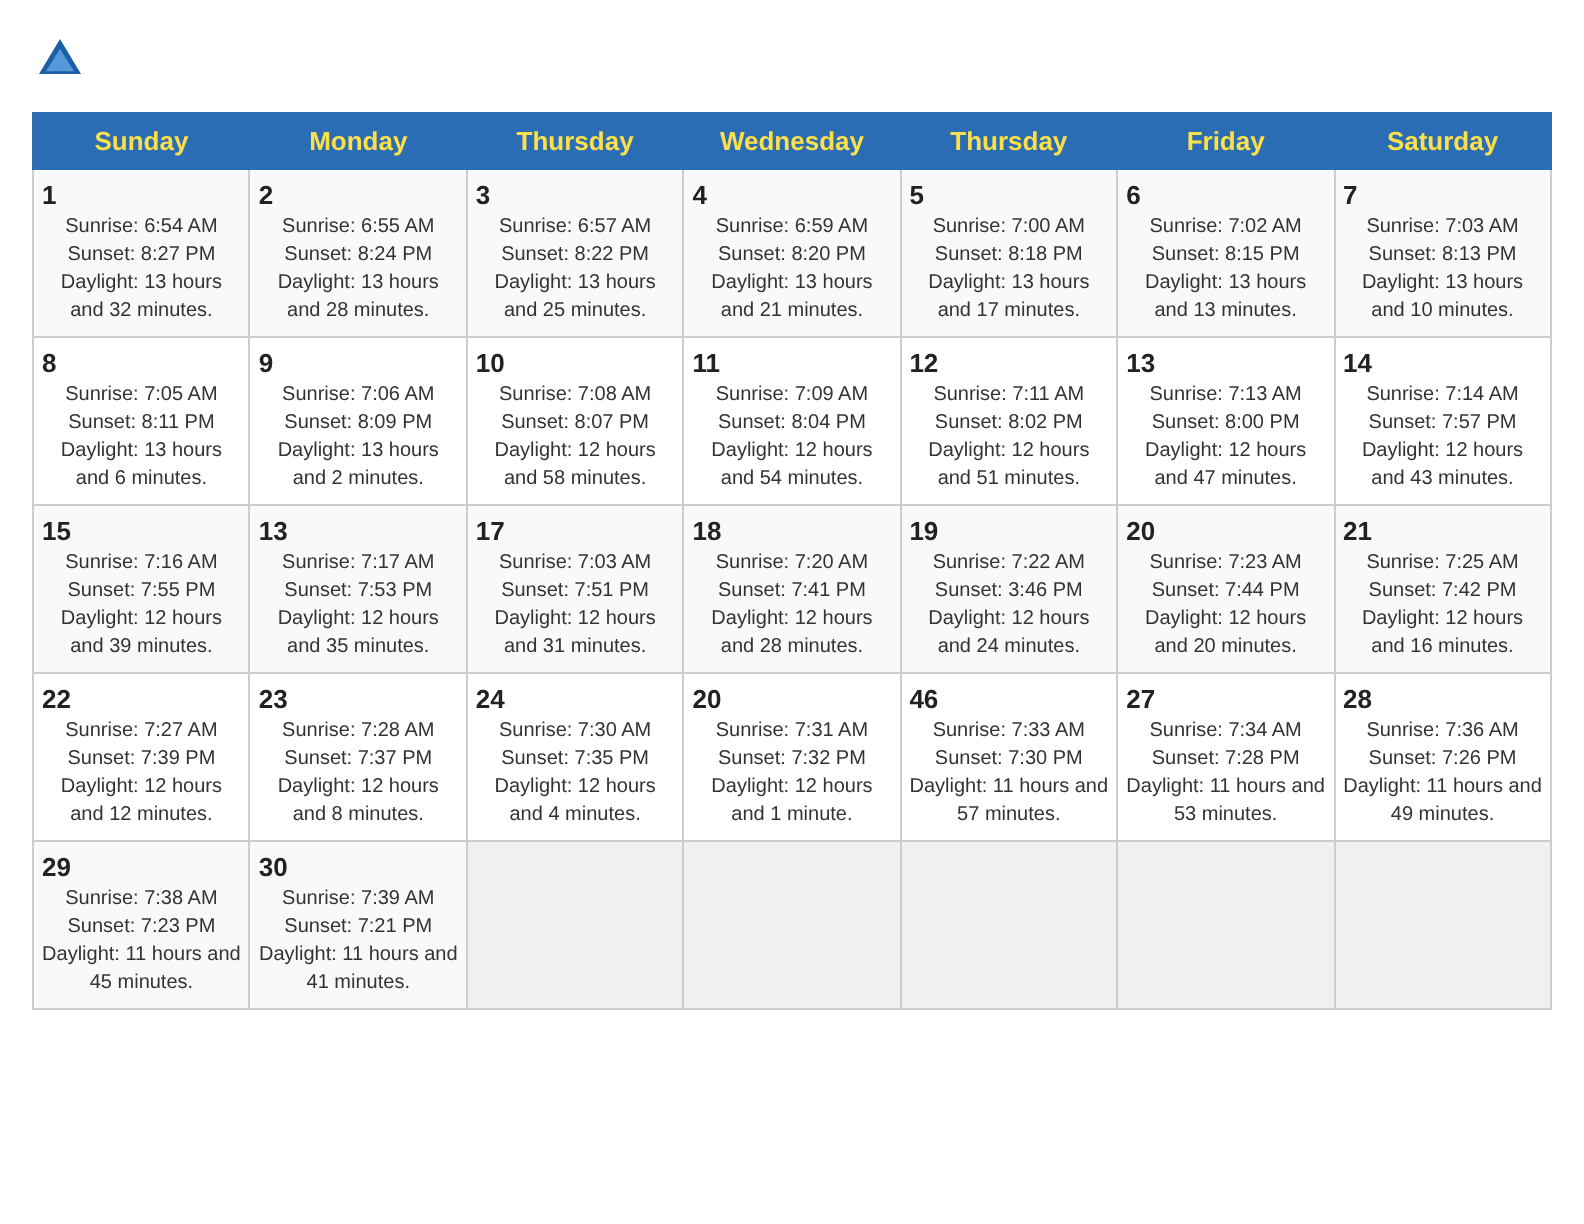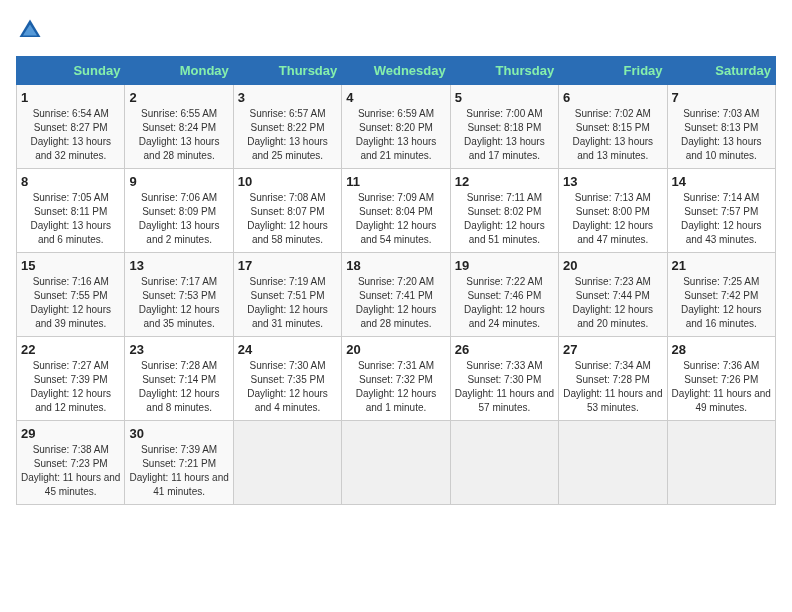--- a/index.html
+++ b/index.html
@@ -44,23 +44,23 @@
       font-size: 15px;
       color: #444;
     }
     table {
       width: 100%;
       border-collapse: collapse;
       font-size: 11px;
     }
     thead tr th {
       background-color: #2a6db5;
-      color: #86efac;
+      color: #fde047;
       padding: 6px 4px;
-      text-align: right;
+      text-align: center;
       font-size: 13px;
       font-weight: bold;
       border: 1px solid #2a6db5;
     }
     tbody tr td {
       vertical-align: top;
       padding: 5px 4px;
       border: 1px solid #ccc;
       width: 14.28%;
       min-height: 80px;
@@ -218,34 +218,34 @@
 Daylight: 12 hours and 39 minutes.</div>
         </td>
         <td>
           <span class="day-num">13</span>
           <div class="day-info">Sunrise: 7:17 AM
 Sunset: 7:53 PM
 Daylight: 12 hours and 35 minutes.</div>
         </td>
         <td>
           <span class="day-num">17</span>
-          <div class="day-info">Sunrise: 7:19 AM
+          <div class="day-info">Sunrise: 7:03 AM
 Sunset: 7:51 PM
 Daylight: 12 hours and 31 minutes.</div>
         </td>
         <td>
           <span class="day-num">18</span>
           <div class="day-info">Sunrise: 7:20 AM
 Sunset: 7:41 PM
 Daylight: 12 hours and 28 minutes.</div>
         </td>
         <td>
           <span class="day-num">19</span>
           <div class="day-info">Sunrise: 7:22 AM
-Sunset: 7:46 PM
+Sunset: 3:46 PM
 Daylight: 12 hours and 24 minutes.</div>
         </td>
         <td>
           <span class="day-num">20</span>
           <div class="day-info">Sunrise: 7:23 AM
 Sunset: 7:44 PM
 Daylight: 12 hours and 20 minutes.</div>
         </td>
         <td>
           <span class="day-num">21</span>
@@ -257,37 +257,37 @@
       <tr>
         <td>
           <span class="day-num">22</span>
           <div class="day-info">Sunrise: 7:27 AM
 Sunset: 7:39 PM
 Daylight: 12 hours and 12 minutes.</div>
         </td>
         <td>
           <span class="day-num">23</span>
           <div class="day-info">Sunrise: 7:28 AM
-Sunset: 7:14 PM
+Sunset: 7:37 PM
 Daylight: 12 hours and 8 minutes.</div>
         </td>
         <td>
           <span class="day-num">24</span>
           <div class="day-info">Sunrise: 7:30 AM
 Sunset: 7:35 PM
 Daylight: 12 hours and 4 minutes.</div>
         </td>
         <td>
           <span class="day-num">20</span>
           <div class="day-info">Sunrise: 7:31 AM
 Sunset: 7:32 PM
 Daylight: 12 hours and 1 minute.</div>
         </td>
         <td>
-          <span class="day-num">26</span>
+          <span class="day-num">46</span>
           <div class="day-info">Sunrise: 7:33 AM
 Sunset: 7:30 PM
 Daylight: 11 hours and 57 minutes.</div>
         </td>
         <td>
           <span class="day-num">27</span>
           <div class="day-info">Sunrise: 7:34 AM
 Sunset: 7:28 PM
 Daylight: 11 hours and 53 minutes.</div>
         </td>

